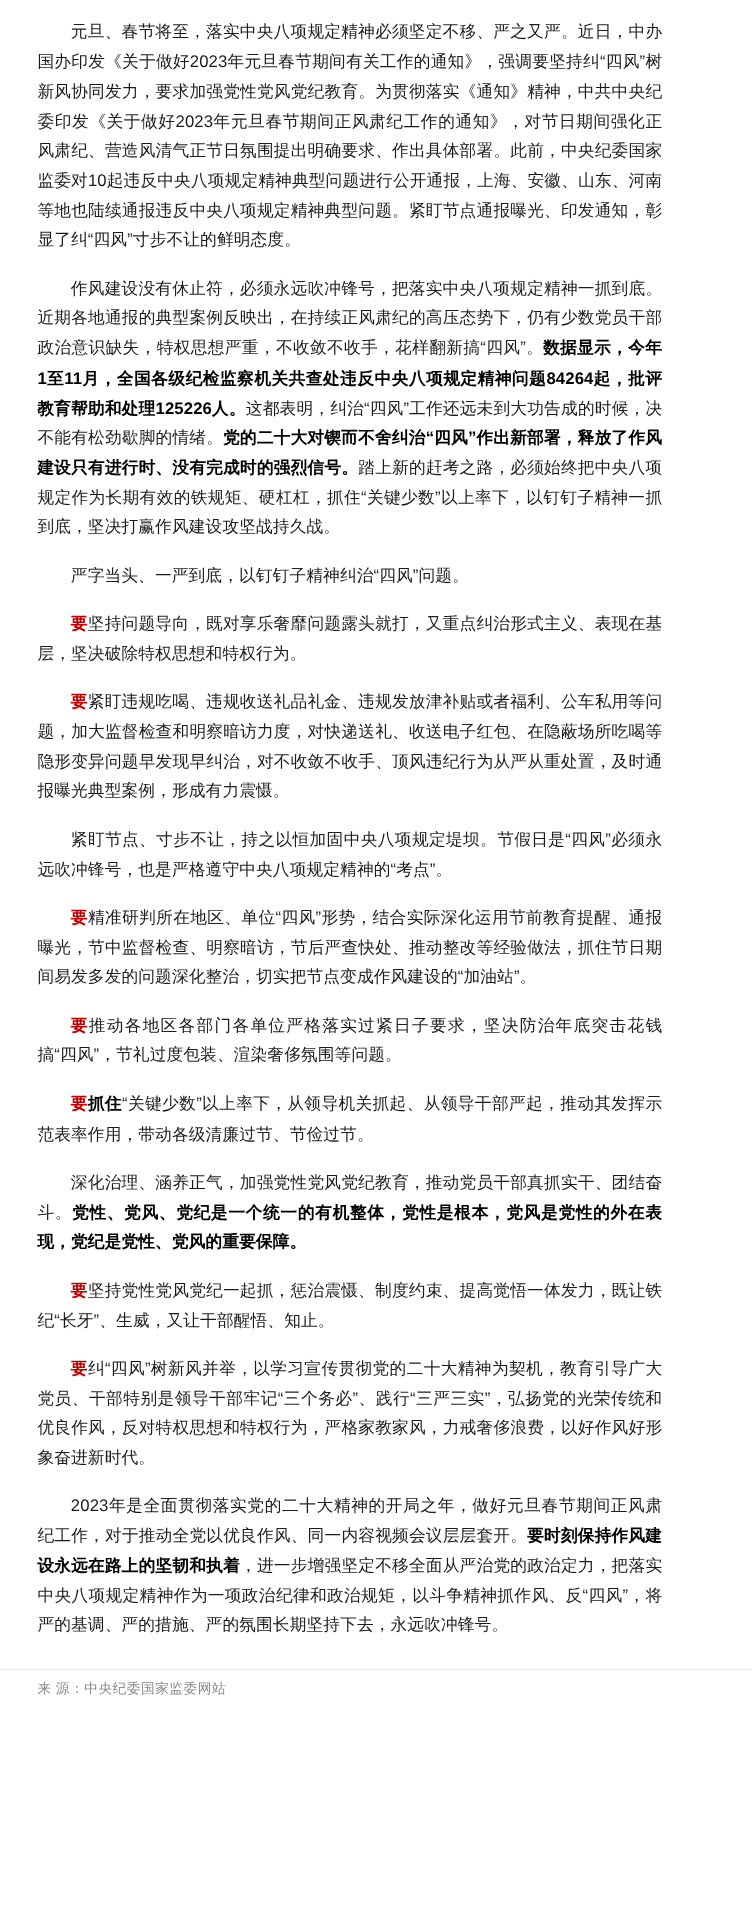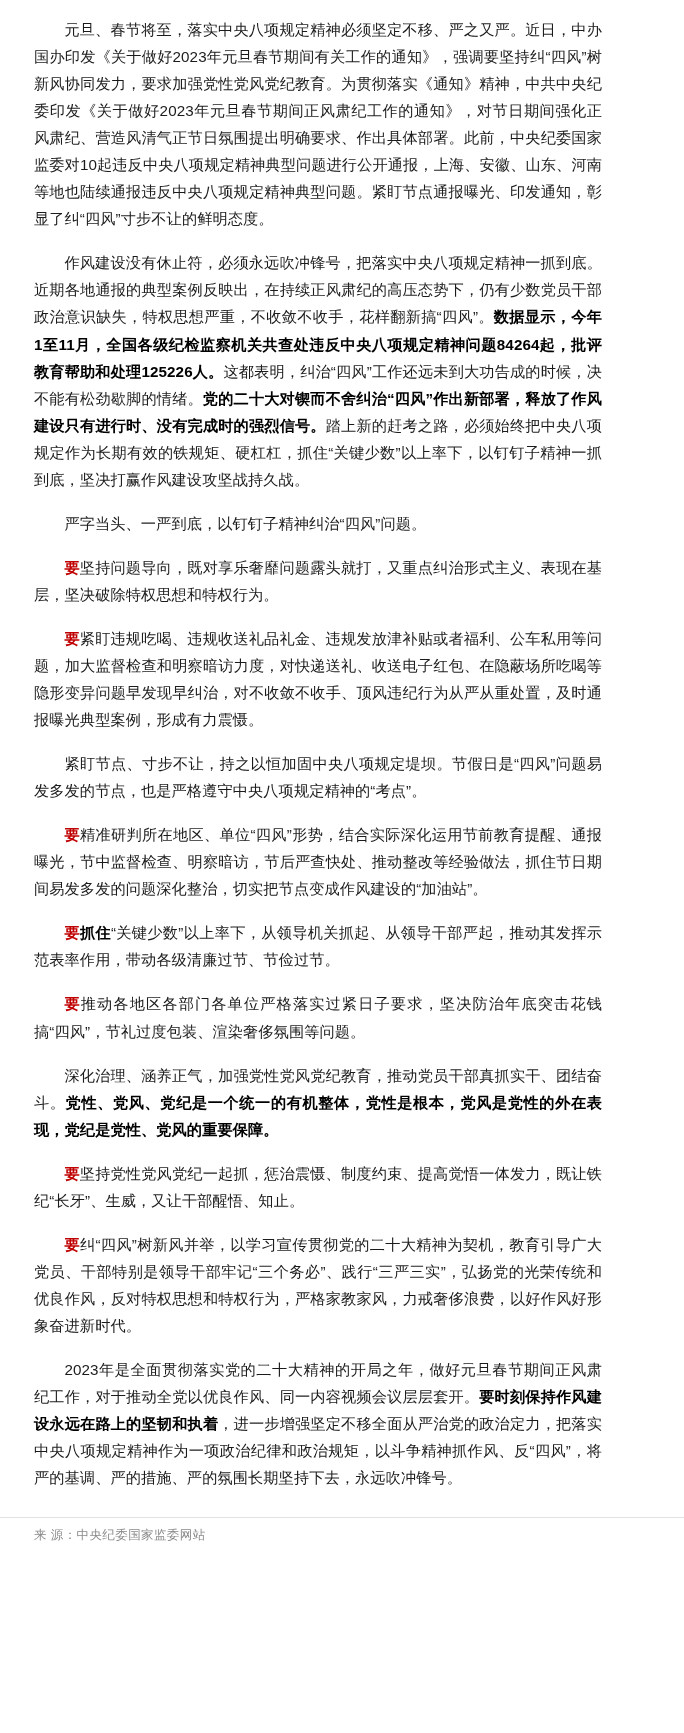--- a/index.html
+++ b/index.html
@@ -69,33 +69,33 @@
   <p class="para">
     <span class="lead">要</span><span>坚持问题导向，既对享乐奢靡问题露头就打，又重点纠治形式主义、表现在基层，坚决破除特权思想和特权行为。</span>
   </p>
 
   <p class="para">
     <span class="lead">要</span><span>紧盯违规吃喝、违规收送礼品礼金、违规发放津补贴或者福利、公车私用等问题，加大监督检查和明察暗访力度，对快递送礼、收送电子红包、在隐蔽场所吃喝等隐形变异问题早发现早纠治，对不收敛不收手、顶风违纪行为从严从重处置，及时通报曝光典型案例，形成有力震慑。</span>
   </p>
 
 
   <p class="para">
-    <span>紧盯节点、寸步不让，持之以恒加固中央八项规定堤坝。节假日是“四风”问题易发多发的节点，也是严格遵守中央八项规定精神的“考点”。</span>
+    <span>紧盯节点、寸步不让，持之以恒加固中央八项规定堤坝。节假日是“四风”必须永远吹冲锋号，也是严格遵守中央八项规定精神的“考点”。</span>
   </p>
 
   <p class="para">
     <span class="lead">要</span><span>精准研判所在地区、单位“四风”形势，结合实际深化运用节前教育提醒、通报曝光，节中监督检查、明察暗访，节后严查快处、推动整改等经验做法，抓住节日期间易发多发的问题深化整治，切实把节点变成作风建设的“加油站”。</span>
   </p>
 
   <p class="para">
-    <span class="lead">要</span><span class="bold">抓住</span><span>“关键少数”以上率下，从领导机关抓起、从领导干部严起，推动其发挥示范表率作用，带动各级清廉过节、节俭过节。</span>
+    <span class="lead">要</span><span>推动各地区各部门各单位严格落实过紧日子要求，坚决防治年底突击花钱搞“四风”，节礼过度包装、渲染奢侈氛围等问题。</span>
   </p>
 
   <p class="para">
-    <span class="lead">要</span><span>推动各地区各部门各单位严格落实过紧日子要求，坚决防治年底突击花钱搞“四风”，节礼过度包装、渲染奢侈氛围等问题。</span>
+    <span class="lead">要</span><span class="bold">抓住</span><span>“关键少数”以上率下，从领导机关抓起、从领导干部严起，推动其发挥示范表率作用，带动各级清廉过节、节俭过节。</span>
   </p>
 
   <p class="para">
     <span>深化治理、涵养正气，加强党性党风党纪教育，推动党员干部真抓实干、团结奋斗。</span><span class="bold">党性、党风、党纪是一个统一的有机整体，党性是根本，党风是党性的外在表现，党纪是党性、党风的重要保障。</span>
   </p>
 
   <p class="para">
     <span class="lead">要</span><span>坚持党性党风党纪一起抓，惩治震慑、制度约束、提高觉悟一体发力，既让铁纪“长牙”、生威，又让干部醒悟、知止。</span>
   </p>
 

